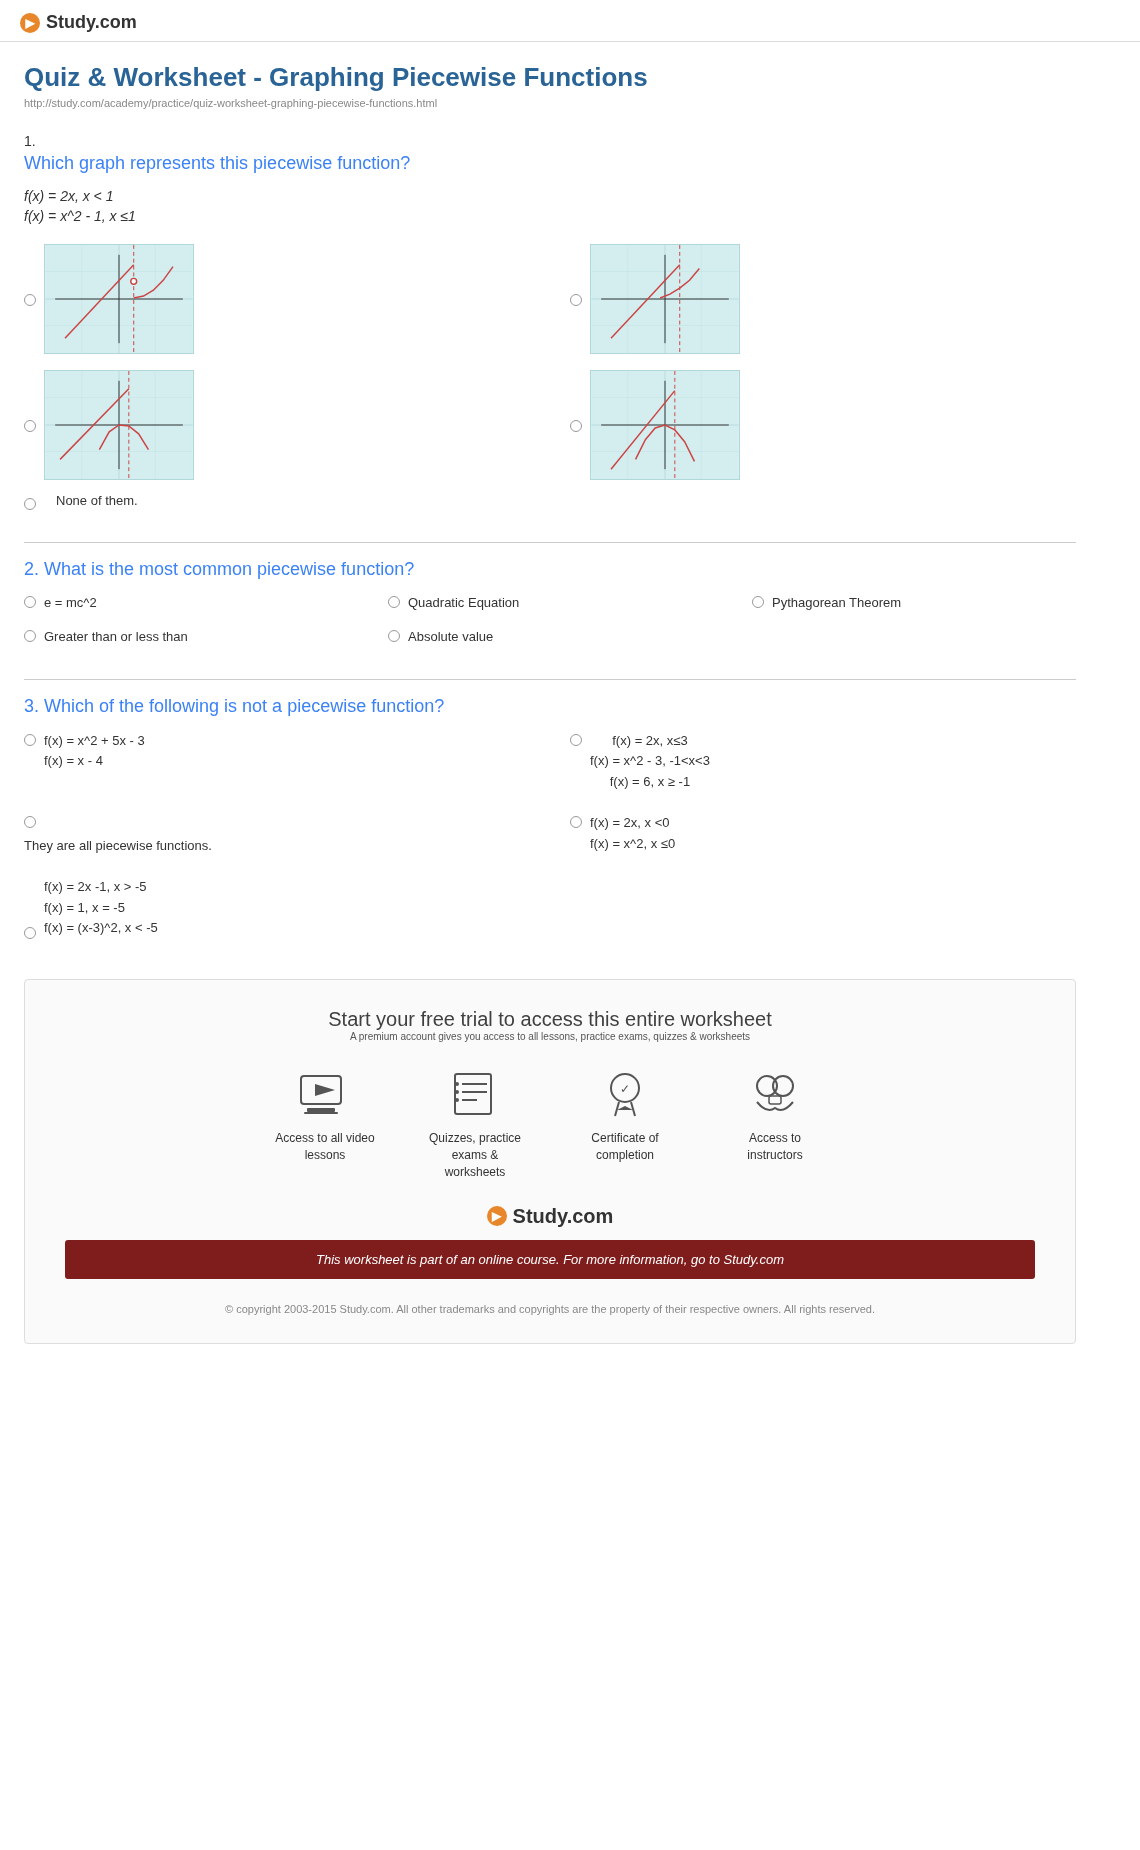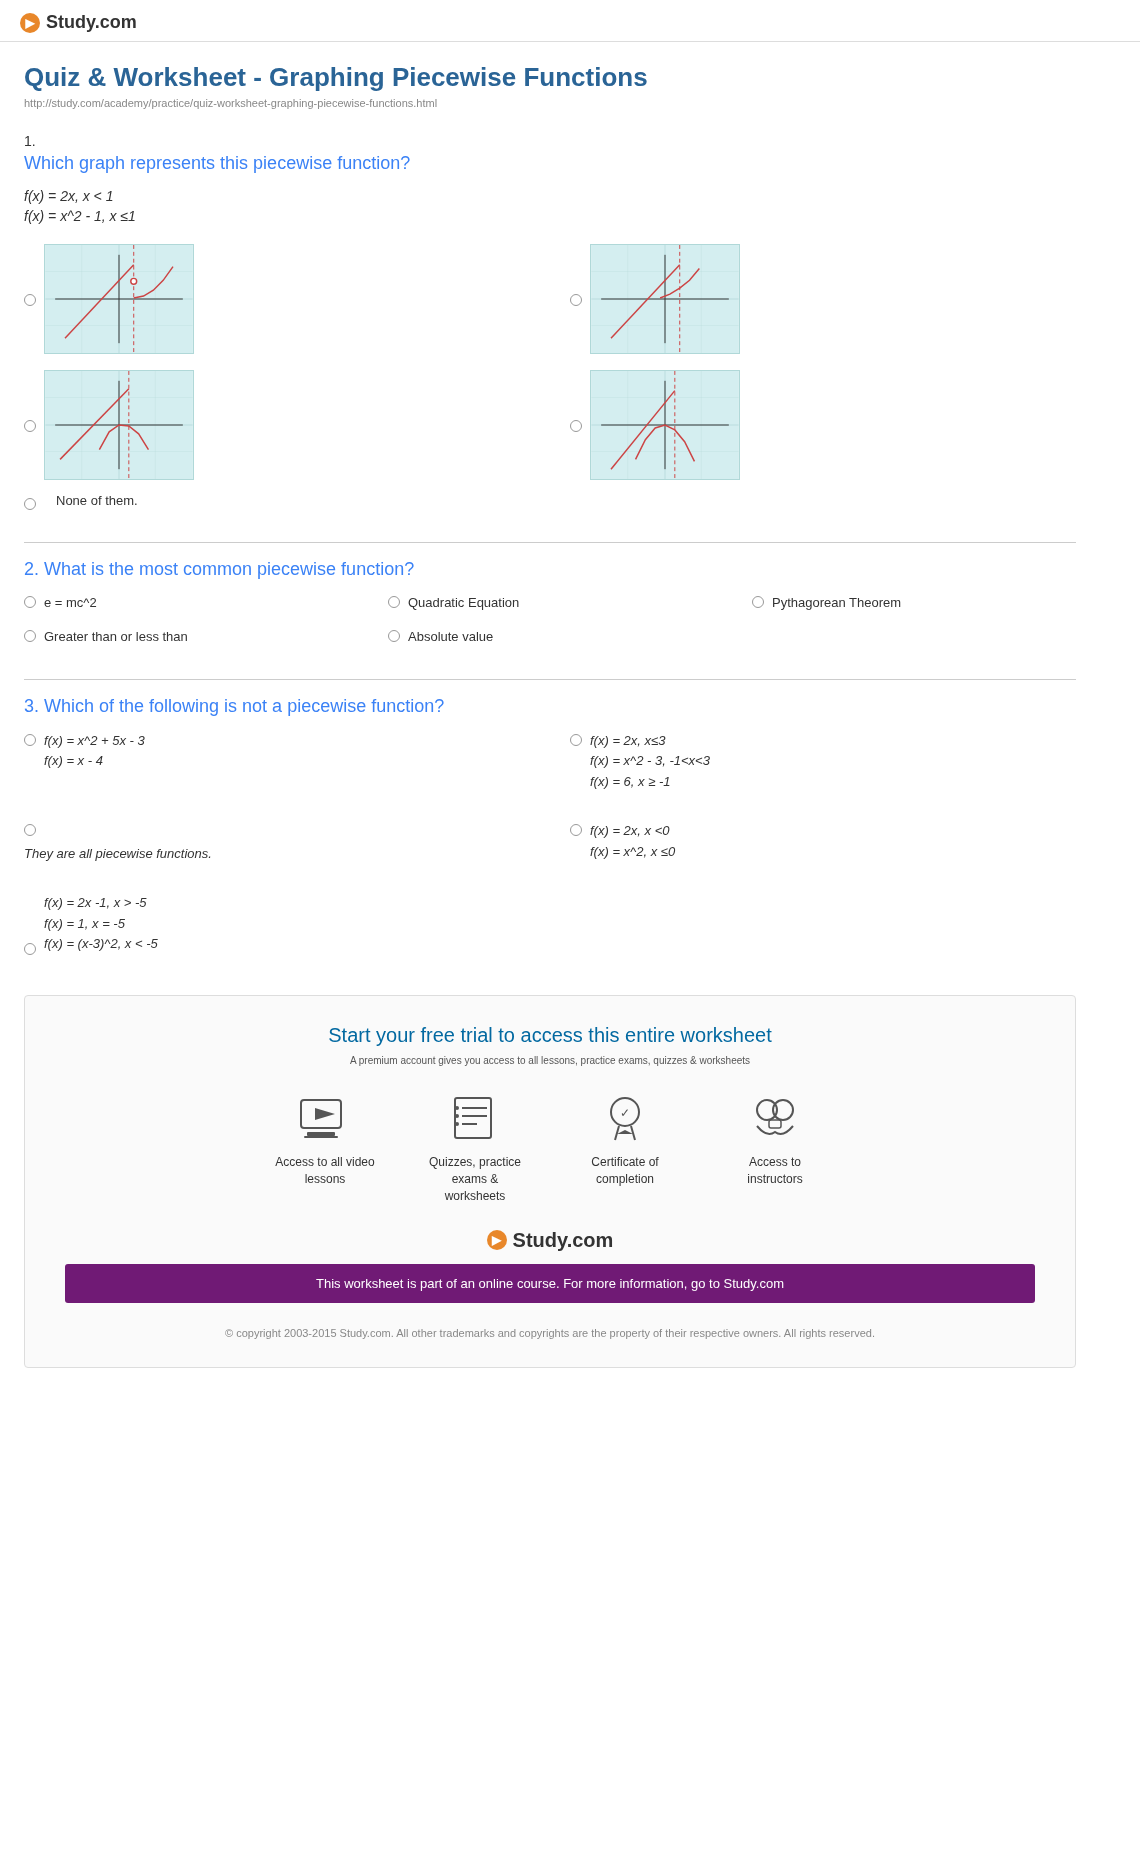--- a/index.html
+++ b/index.html
@@ -155,22 +155,21 @@
       margin: 40px 0 0 0;
       border: 1px solid #ddd;
       border-radius: 4px;
       padding: 28px 40px 20px;
       text-align: center;
       background: #fafafa;
     }
 
     .cta-title {
       font-size: 20px;
-      color: #0369a1;
-      margin-bottom: 8px;
+      color: #404040;
     }
 
     .cta-subtitle {
       font-size: 10px;
       color: #555;
       margin-bottom: 24px;
     }
 
     .cta-features {
       display: flex;
@@ -207,26 +206,27 @@
       align-items: center;
       justify-content: center;
       gap: 6px;
       margin-bottom: 12px;
       font-size: 20px;
       font-weight: bold;
       color: #333;
     }
 
     .cta-banner {
-      background: #701a75;
+      background: #7f1d1d;
       color: white;
       padding: 12px 20px;
       font-size: 13px;
       border-radius: 3px;
       margin-bottom: 16px;
+      font-style: italic;
     }
 
     .footer {
       text-align: center;
       font-size: 11px;
       color: #888;
       padding: 8px;
     }
   </style>
 </head>
@@ -375,30 +375,30 @@
         <span class="option-text">Absolute value</span>
       </div>
     </div>
   </div>
 
   <hr class="divider-line">
 
   <div class="question-block">
     <div class="question-text">3. Which of the following is not a piecewise function?</div>
 
-    <div style="display:grid; grid-template-columns:1fr 1fr; gap:28px 40px; margin-top:12px;font-style:italic;">
+    <div style="display:grid; grid-template-columns:1fr 1fr; gap:20px 40px; margin-top:12px;">
 
       <div class="option" style="align-items:flex-start;">
         <div class="radio" style="margin-top:3px;"></div>
         <div class="option-text-block">
           f(x) = x^2 + 5x - 3<br>f(x) = x - 4
         </div>
       </div>
 
-      <div class="option" style="align-items:flex-start;">
+      <div class="option" style="align-items:flex-start;text-align:center;">
         <div class="radio" style="margin-top:3px;"></div>
         <div class="option-text-block">
           f(x) = 2x, x≤3<br>f(x) = x^2 - 3, -1&lt;x&lt;3<br>f(x) = 6, x ≥ -1
         </div>
       </div>
 
       <div class="option" style="align-items:flex-start;flex-direction:column;">
         <div class="radio" style="margin-top:3px;"></div>
         <div class="option-text-block">
           They are all piecewise functions.

